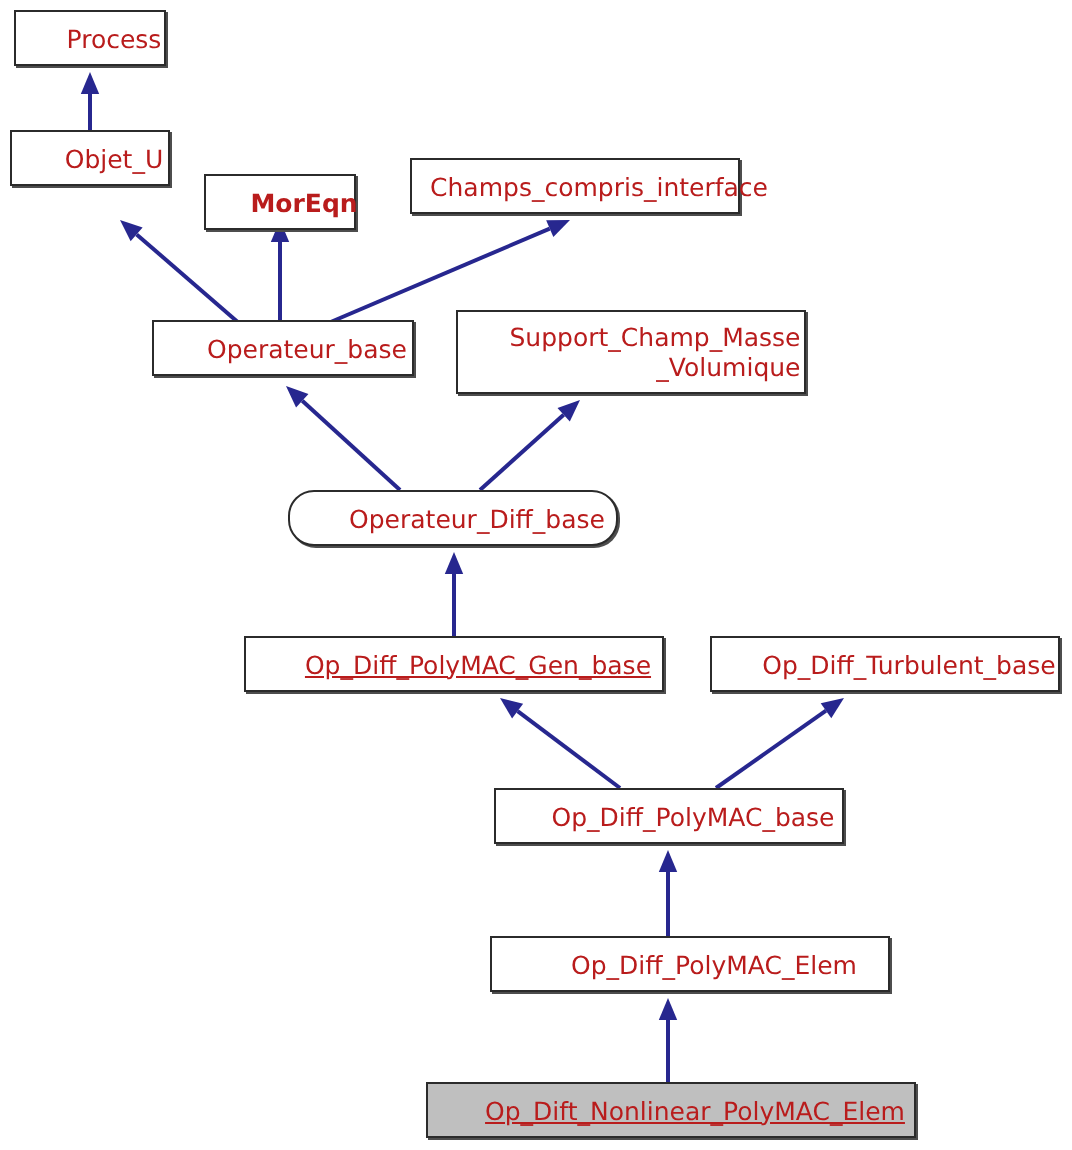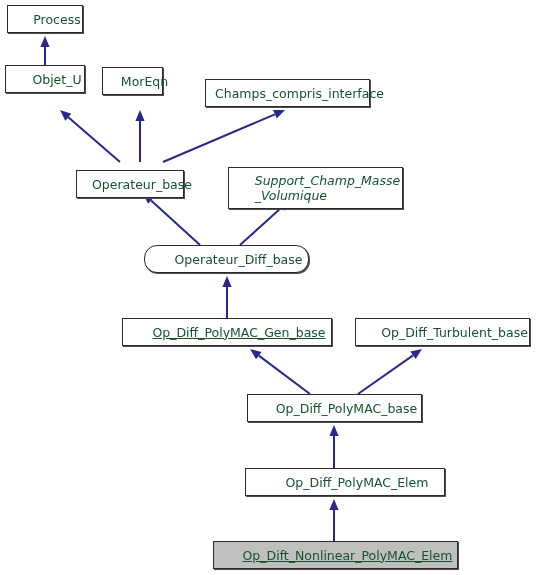--- a/index.html
+++ b/index.html
@@ -24,22 +24,22 @@
   }
   .node {
     position: absolute;
     box-sizing: border-box;
     background: #ffffff;
     border: 1px solid #2b2b2b;
     box-shadow: 1px 1px 0 0 #4d4d4d;
     display: flex;
     align-items: center;
     justify-content: center;
-    text-align: left;
-    color: #14532d;
+    text-align: right;
+    color: #b91c1c;
     font-size: 12.5px;
     line-height: 15px;
     letter-spacing: 0px;
     white-space: pre-line;
     z-index: 2;
     padding-left: 24px;
   }
   .node.highlight {
     background: #bfbfbf;
     text-decoration: underline;
@@ -90,24 +90,24 @@
         <line x1="334" y1="468" x2="334" y2="436" stroke="#27278f" stroke-width="2"></line>
         <polygon points="334,425 338.6,436 329.4,436" fill="#27278f"></polygon>
       </g>
       <g>
         <line x1="334" y1="541" x2="334" y2="510" stroke="#27278f" stroke-width="2"></line>
         <polygon points="334,499 338.6,510 329.4,510" fill="#27278f"></polygon>
       </g>
     </svg>
 <div class="node" style="left: 7px; top: 5px; width: 76px; height: 28px;">Process</div>
     <div class="node" style="left: 5px; top: 65px; width: 80px; height: 28px;">Objet_U</div>
-    <div class="node" style="left: 102px; top: 67px; width: 61px; height: 28px;">MorEqn</div>
+    <div class="node" style="left: 102px; top: 87px; width: 76px; height: 28px; font-weight: bold;">MorEqn</div>
     <div class="node" style="left: 205px; top: 79px; width: 165px; height: 28px;">Champs_compris_interface</div>
-    <div class="node" style="left: 76px; top: 170px; width: 108px; height: 28px;">Operateur_base</div>
-    <div class="node" style="left: 228px; top: 167px; width: 175px; height: 42px; font-style: italic;">Support_Champ_Masse
+    <div class="node" style="left: 76px; top: 160px; width: 131px; height: 28px;">Operateur_base</div>
+    <div class="node" style="left: 228px; top: 155px; width: 175px; height: 42px;">Support_Champ_Masse
 _Volumique</div>
     <div class="node" style="left: 144px; top: 245px; width: 165px; height: 28px; border-radius: 13px;">Operateur_Diff_base</div>
     <div class="node" style="left: 122px; top: 318px; width: 210px; height: 28px; text-decoration: underline;">Op_Diff_PolyMAC_Gen_base</div>
     <div class="node" style="left: 355px; top: 318px; width: 175px; height: 28px;">Op_Diff_Turbulent_base</div>
     <div class="node" style="left: 247px; top: 394px; width: 175px; height: 28px;">Op_Diff_PolyMAC_base</div>
     <div class="node" style="left: 245px; top: 468px; width: 200px; height: 28px;">Op_Diff_PolyMAC_Elem</div>
     <div class="node highlight" style="left: 213px; top: 541px; width: 245px; height: 28px;">Op_Dift_Nonlinear_PolyMAC_Elem</div>
   </div>
 
 </body></html>

